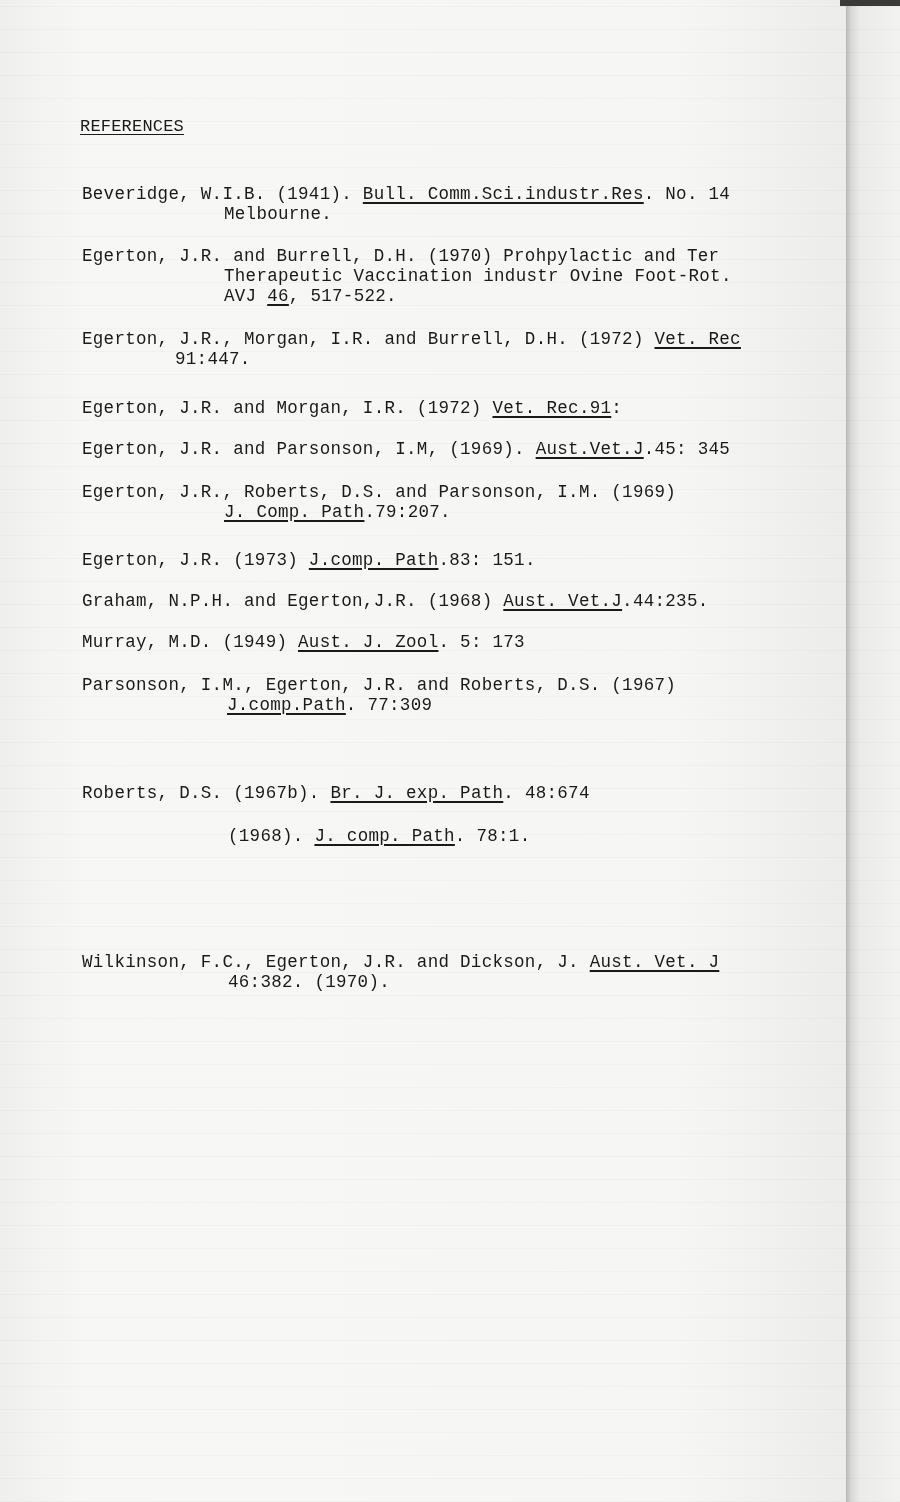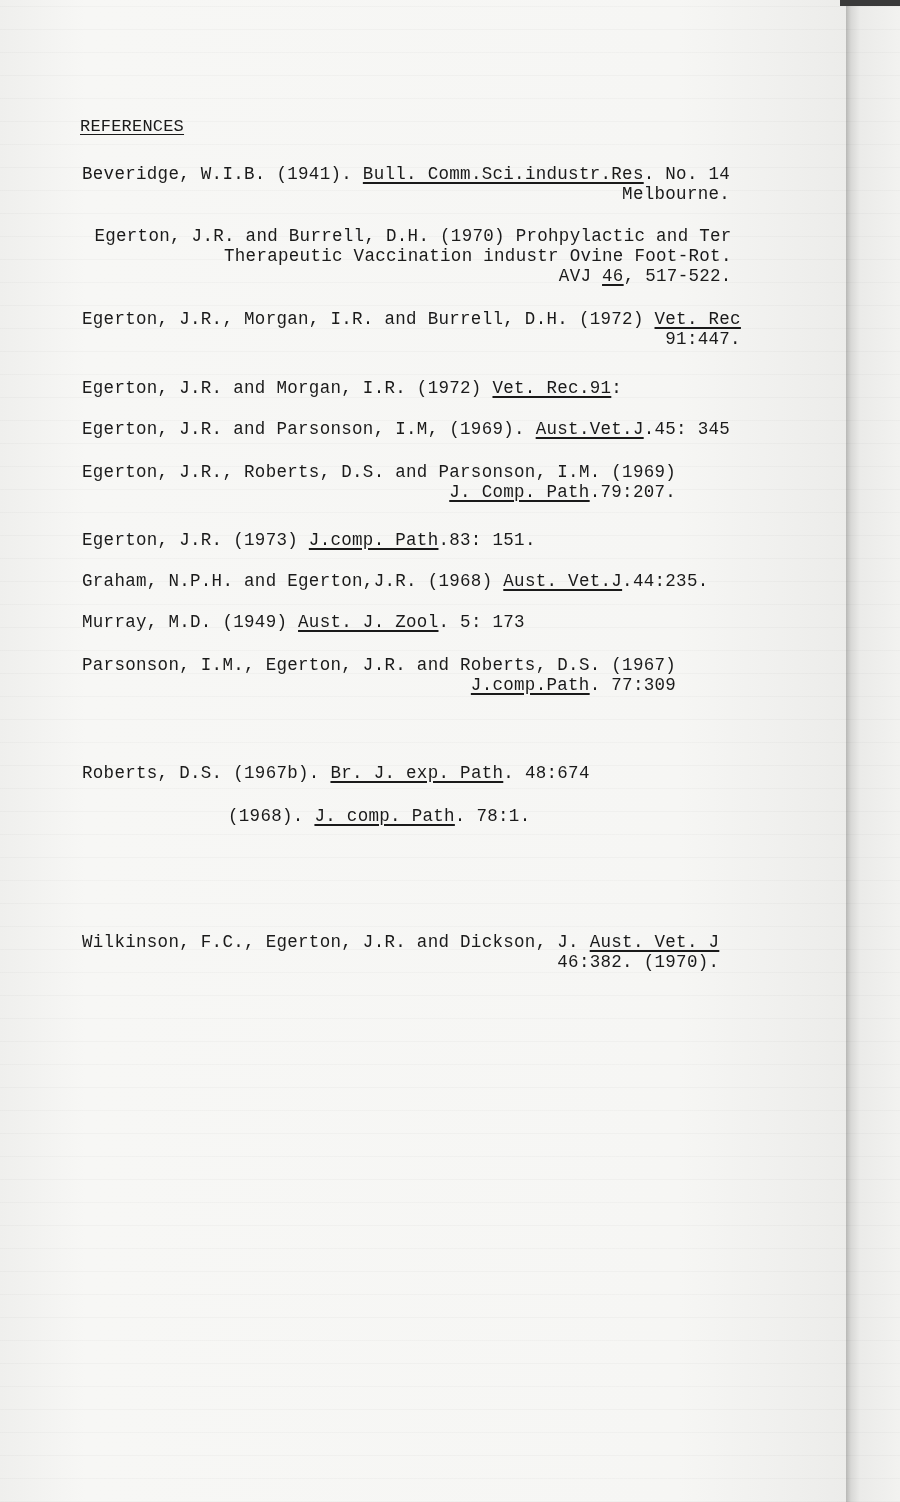--- a/index.html
+++ b/index.html
@@ -28,25 +28,25 @@
     pointer-events: none;
   }
   .heading {
     position: absolute; left: 80px; top: 117px;
     font-size: 17px; text-decoration: underline; text-underline-offset: 3px;
     letter-spacing: 0.2px;
   }
   .ref {
     position: absolute; left: 82px;
     font-size: 17.5px; line-height: 20px;
-    white-space: pre; letter-spacing: 0.3px;
+    white-space: pre; letter-spacing: 0.3px; margin-top: 20px;
   }
   .ref .cont { display: block; padding-left: var(--indent, 142px); }
   .jt { text-decoration: underline; text-underline-offset: 3px; text-decoration-thickness: 2px; }
-  .clip { position: absolute; left: 0; top: 0; width: 846px; height: 1502px; overflow: hidden; text-align: right; }
+  .clip { position: absolute; left: 0; top: 0; width: 846px; height: 1502px; overflow: hidden; }
 </style>
 </head>
 <body>
 
 <div class="page"></div>
 <div class="edge"></div>
 <div class="topbar"></div>
 <div class="ghost"></div>
 
 <div class="clip">

